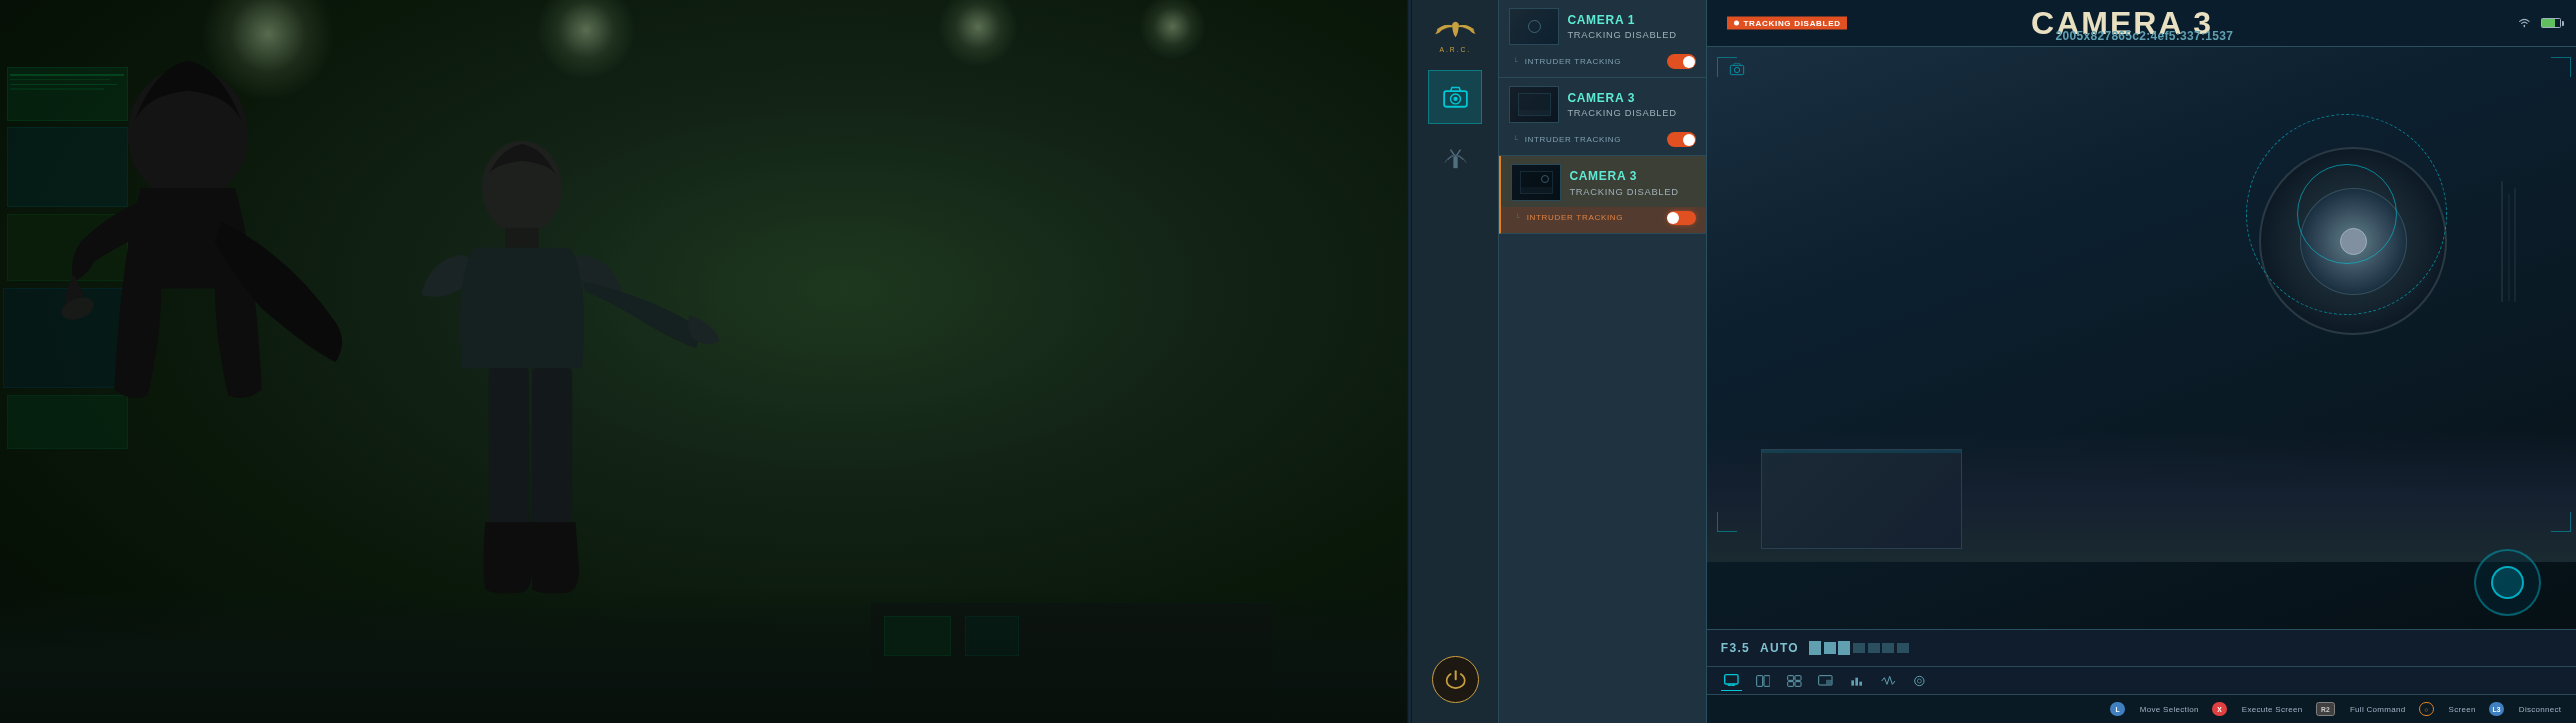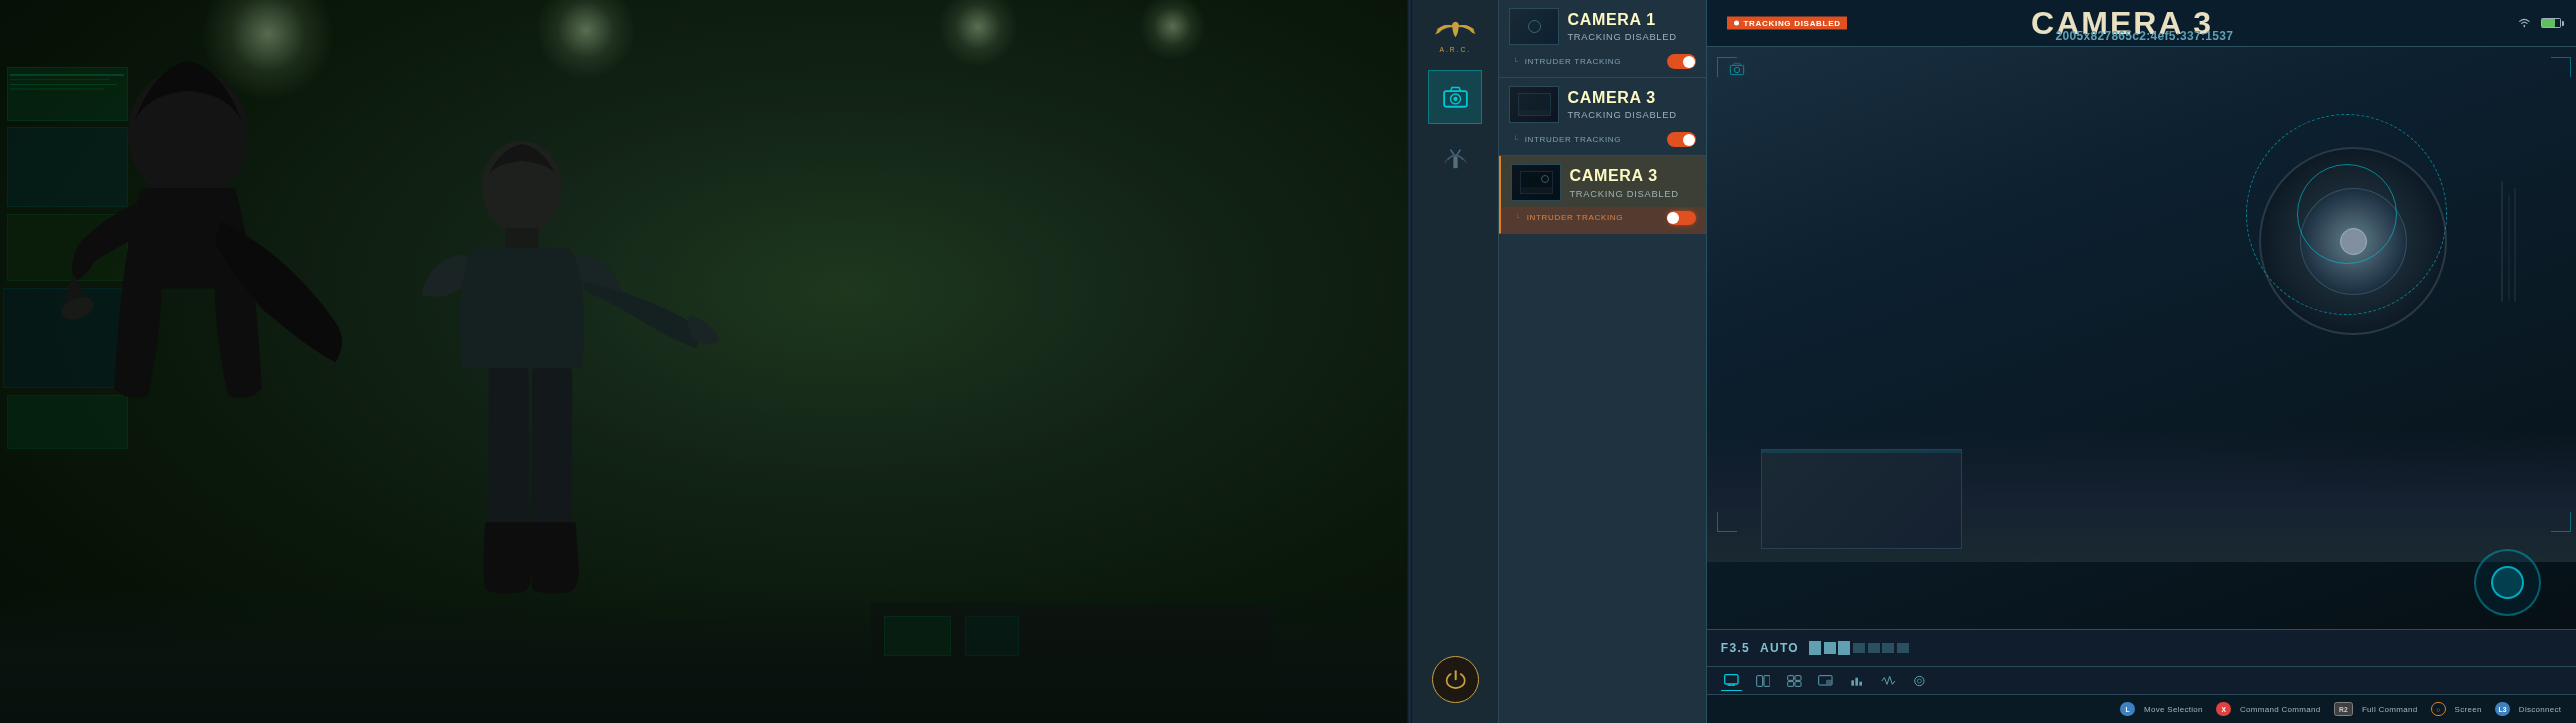--- a/index.html
+++ b/index.html
@@ -151,23 +151,23 @@
       position: relative;
       overflow: hidden;
     }
 
     .camera-info {
       flex: 1;
       padding-left: 8px;
     }
 
     .camera-name {
-      font-size: 16px;
+      font-size: 12px;
       font-weight: bold;
-      color: #fef9c3;
+      color: #5eead4;
       letter-spacing: 0.7px;
       margin-bottom: 2.7px;
     }
 
     .camera-status {
       font-size: 9.4px;
       color: #a0b0b8;
       letter-spacing: 0.7px;
     }
 
@@ -424,21 +424,21 @@
       display: flex;
       align-items: center;
       justify-content: flex-end;
       padding: 0 20px;
       gap: 13.4px;
     }
 
     .action-item {
       display: flex;
       align-items: center;
-      gap: 9px;
+      gap: 15px;
       font-size: 8.7px;
       cursor: pointer;
     }
 
     .action-key {
       width: 14.7px;
       height: 14.7px;
       border-radius: 50%;
       display: flex;
       align-items: center;
@@ -911,21 +911,21 @@
           <div class="action-key key-l">
             <span>L</span>
           </div>
           <span class="action-text">Move Selection</span>
         </div>
 
         <div class="action-item">
           <div class="action-key key-x">
             <span>X</span>
           </div>
-          <span class="action-text">Command Command</span>
+          <span class="action-text">Execute Screen</span>
         </div>
 
         <div class="action-item">
           <div class="action-key key-r2">
             <span>R2</span>
           </div>
           <span class="action-text">Full Command</span>
         </div>
 
         <div class="action-item">

